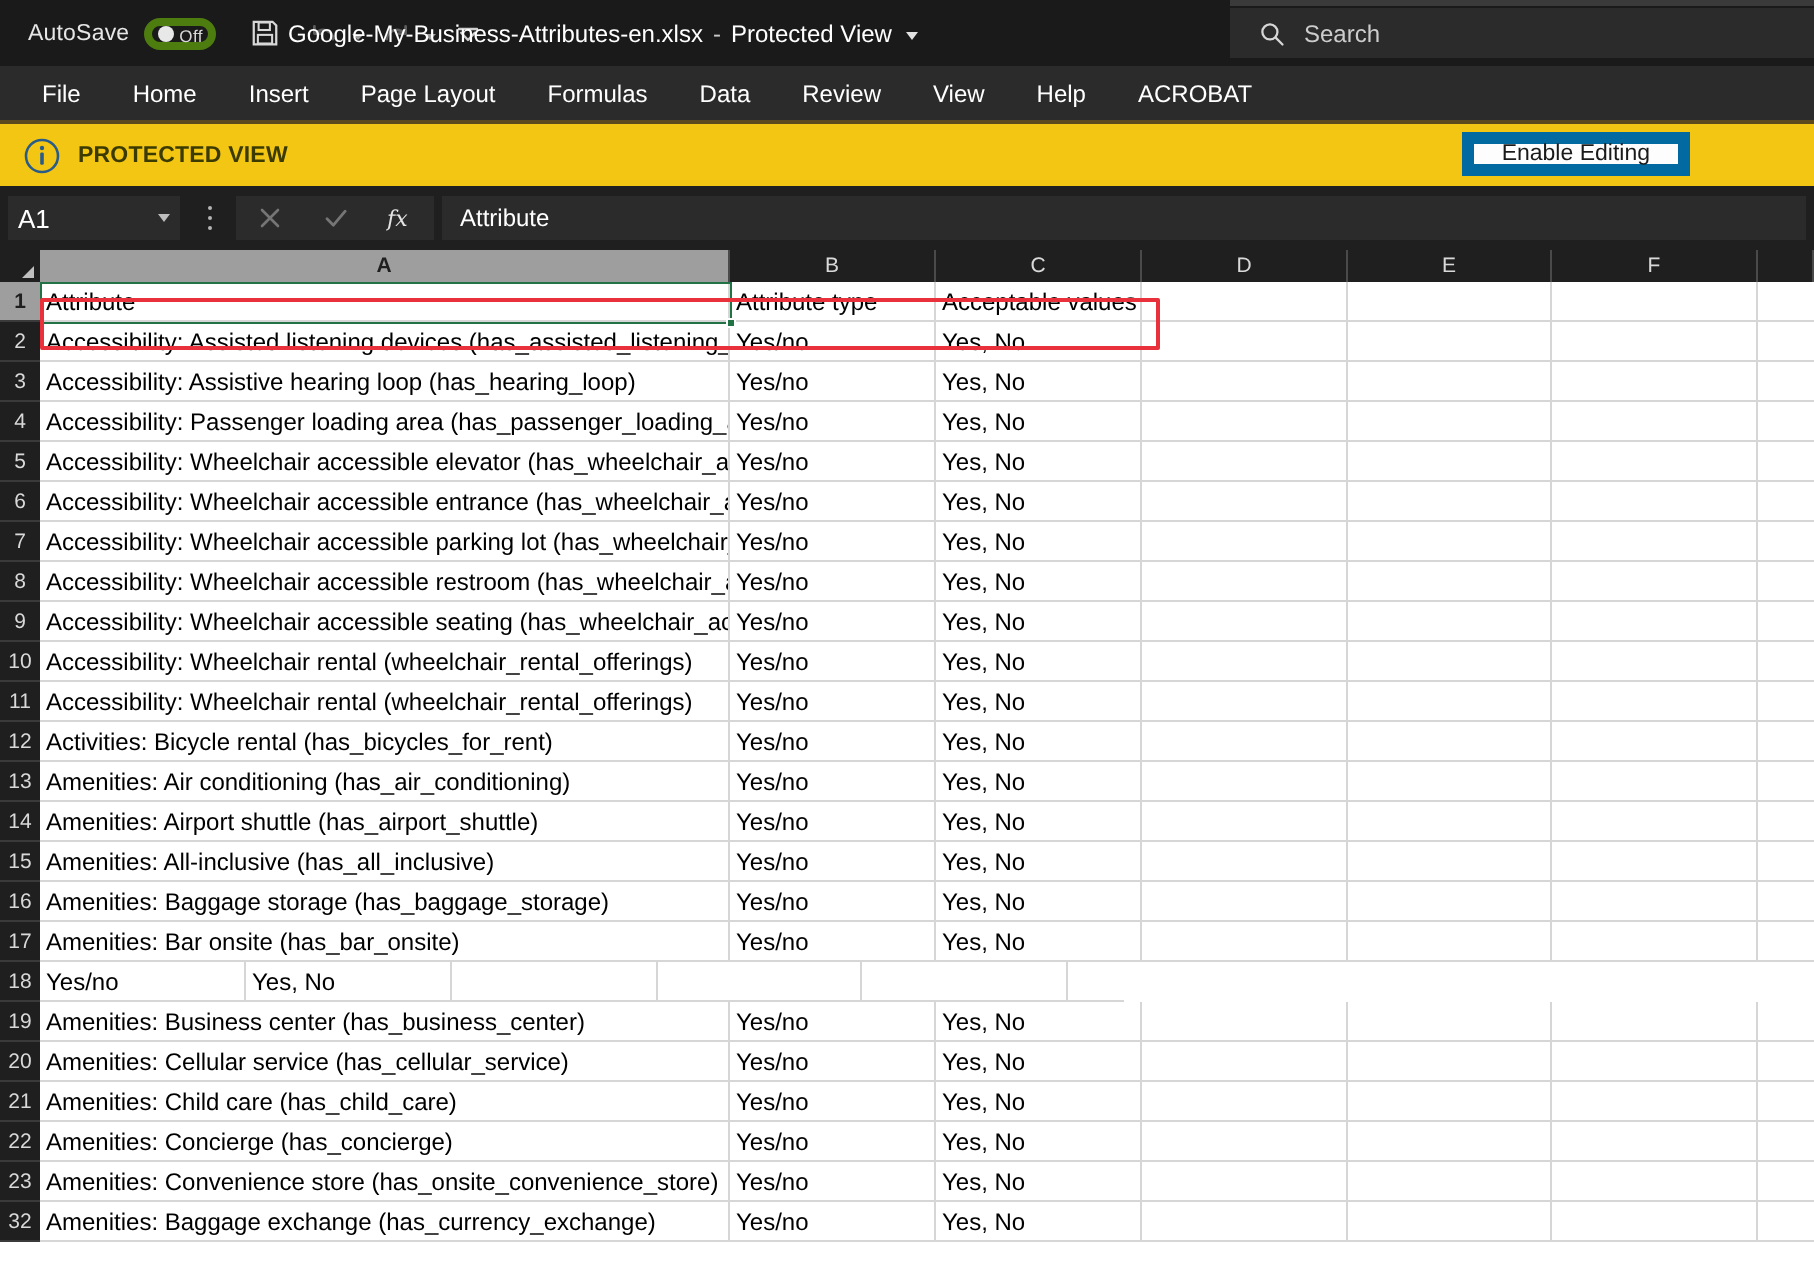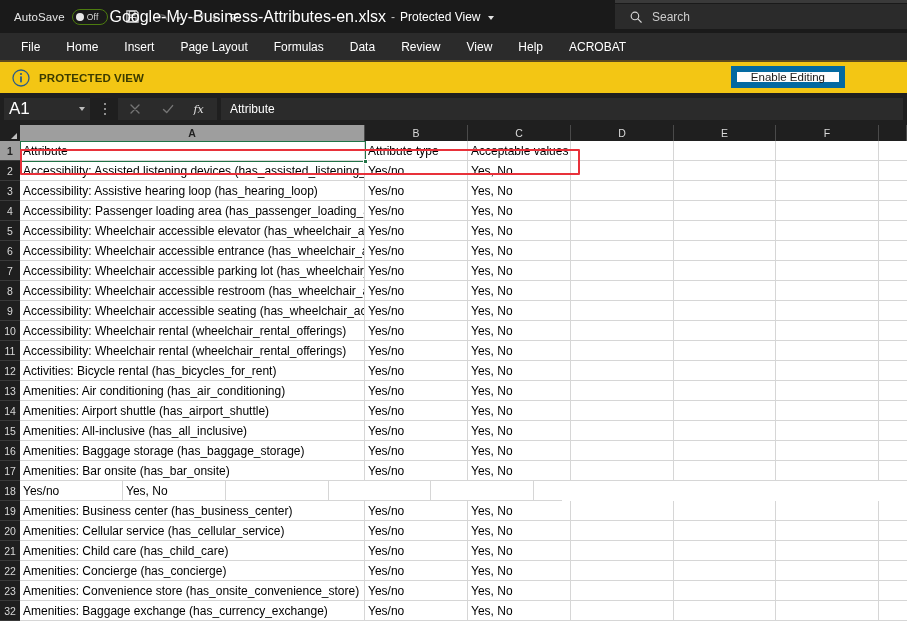--- a/index.html
+++ b/index.html
@@ -25,22 +25,22 @@
   }
   .autosave-wrap {
     display: flex; align-items: center; gap: 7px;
     margin-left: 14px;
   }
   .autosave-label {
     color: #e6e6e6; font-size: 11.5px; letter-spacing: .1px;
   }
   .toggle {
     width: 36px; height: 16px; border-radius: 9px;
-    border: 1px solid #4d7c0f; background: #1a1a1a;
-    display: flex; align-items: center; gap: 3px; padding: 0 3px;
+    border: 4px solid #4d7c0f; background: #1a1a1a;
+    display: flex; align-items: flex-start; gap: 3px; padding: 0 3px;
     cursor: pointer;
   }
   .toggle .knob { width: 8px; height: 8px; border-radius: 50%; background: #e8e8e8; flex: 0 0 auto; }
   .toggle .tg-text { color: #d8d8d8; font-size: 8.5px; letter-spacing: .2px; }
 
   .qat { display: flex; align-items: center; gap: 3px; margin-left: 12px; }
   .qat-btn {
     width: 26px; height: 24px; display: flex; align-items: center; justify-content: center;
     cursor: pointer; border-radius: 2px;
   }
@@ -51,21 +51,21 @@
     border-left: 3.2px solid transparent; border-right: 3.2px solid transparent;
     border-top: 3.8px solid #9b9b9b;
   }
 
   .doc-title {
     position: absolute; left: 0; right: 0; top: 0; height: 33px;
     display: flex; align-items: center; justify-content: center;
     pointer-events: none;
   }
   .doc-title-inner { display: flex; align-items: center; gap: 5px; pointer-events: auto; transform: translateX(-152px); }
-  .doc-name { color: #ffffff; font-size: 16px; }
+  .doc-name { color: #ffffff; font-size: 12px; }
   .doc-sep { color: #c9c9c9; font-size: 12px; }
   .doc-mode { color: #ffffff; font-size: 12px; cursor: pointer; }
   .mode-caret {
     width: 0; height: 0; margin-left: 2px; margin-top: 2px;
     border-left: 3.6px solid transparent; border-right: 3.6px solid transparent;
     border-top: 4.2px solid #e2e2e2; cursor: pointer;
   }
 
   .searchbox {
     position: absolute; left: 615px; top: 4px; width: 292px; height: 25px;
@@ -108,21 +108,21 @@
   
   .fbar {
     position: absolute; left: 0; top: 93px; width: 907px; height: 32px;
     background: #1f1f1f; display: flex; align-items: center;
   }
   .namebox {
     margin-left: 4px; width: 86px; height: 22px;
     background: #2b2b2b; display: flex; align-items: center;
     padding: 0 5px; cursor: text;
   }
-  .namebox .nb-val { color: #ffffff; font-size: 17px; flex: 1; }
+  .namebox .nb-val { color: #ffffff; font-size: 13px; flex: 1; }
   .nb-caret {
     width: 0; height: 0;
     border-left: 3.6px solid transparent; border-right: 3.6px solid transparent;
     border-top: 4.2px solid #bdbdbd;
   }
   .fb-dots {
     width: 18px; height: 22px; margin-left: 6px;
     display: flex; flex-direction: column; align-items: center; justify-content: center; gap: 2.5px;
     cursor: pointer;
   }

